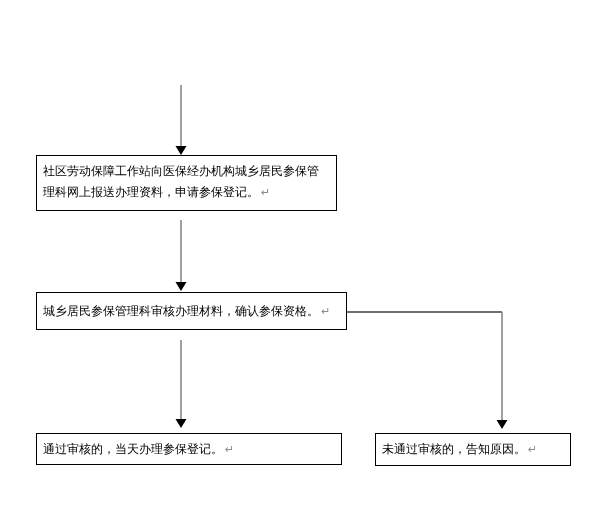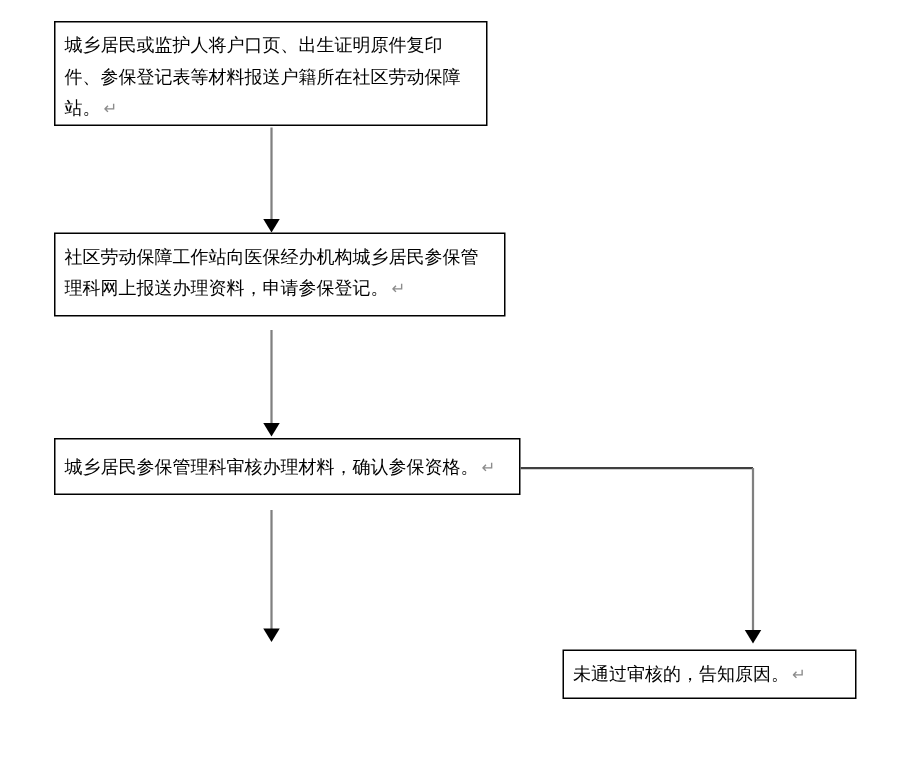--- a/index.html
+++ b/index.html
@@ -67,30 +67,30 @@
       <polygon points="181,428 175.5,419 186.5,419" fill="#000000"></polygon>
     </g>
 
     <g>
       <line x1="347" y1="312" x2="502" y2="312" stroke="#404040" stroke-width="1.5"></line>
       <line x1="502" y1="312" x2="502" y2="421" stroke="#808080" stroke-width="1.5"></line>
       <polygon points="502,429 496.5,420 507.5,420" fill="#000000"></polygon>
     </g>
   </svg>
 
-  <div class="flow-box box-1">
-    <span>城乡居民或监护人将户口页、出生证明原件复印件、参保登记表等材料报送户籍所在社区劳动保障站。</span><span class="ret">↵</span>
-  </div>
 
   <div class="flow-box box-2">
     <span>社区劳动保障工作站向医保经办机构城乡居民参保管理科网上报送办理资料，申请参保登记。</span><span class="ret">↵</span>
   </div>
 
   <div class="flow-box box-3">
     <span>城乡居民参保管理科审核办理材料，确认参保资格。</span><span class="ret">↵</span>
   </div>
 
+  <div class="flow-box box-4">
+    <span>通过审核的，当天办理参保登记。</span><span class="ret">↵</span>
+  </div>
 
   <div class="flow-box box-5">
     <span>未通过审核的，告知原因。</span><span class="ret">↵</span>
   </div>
 
 </div>
 
 </body></html>

